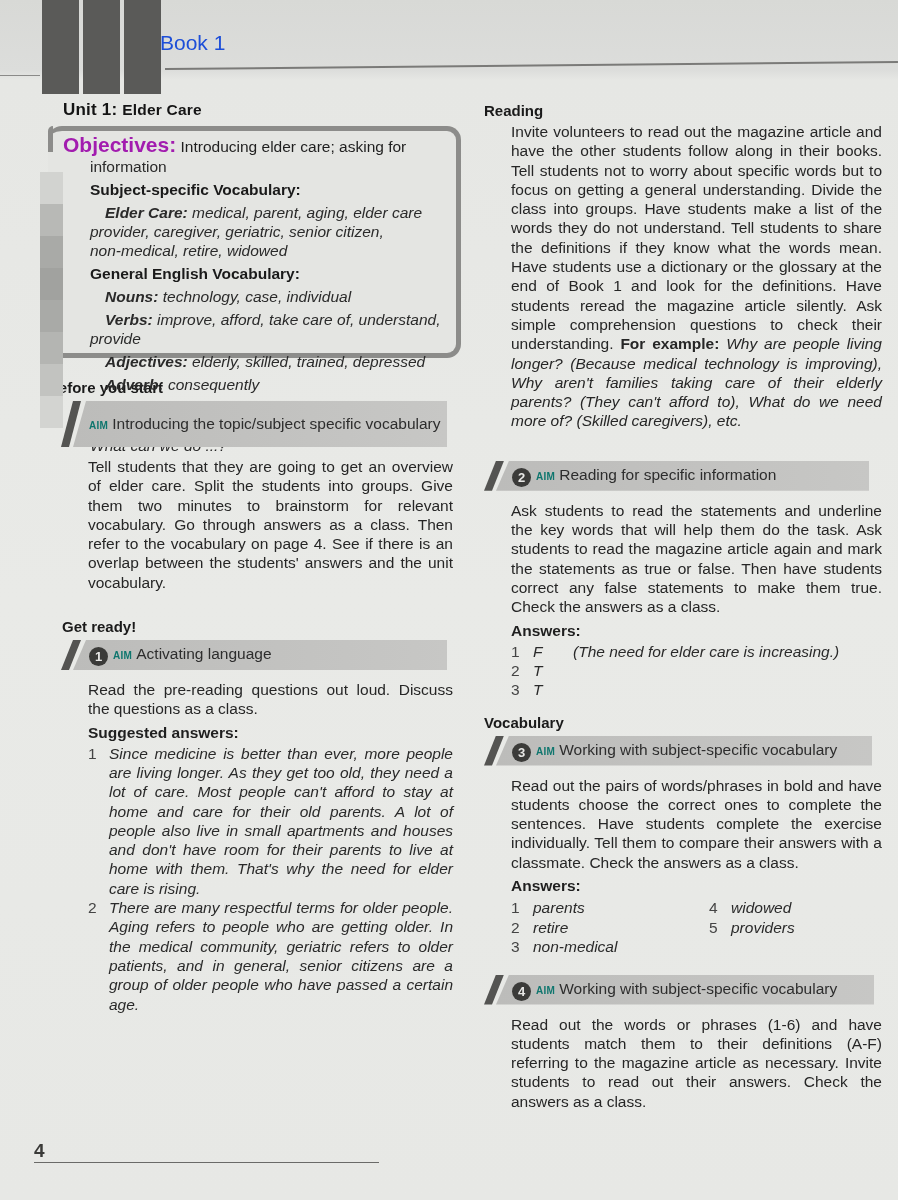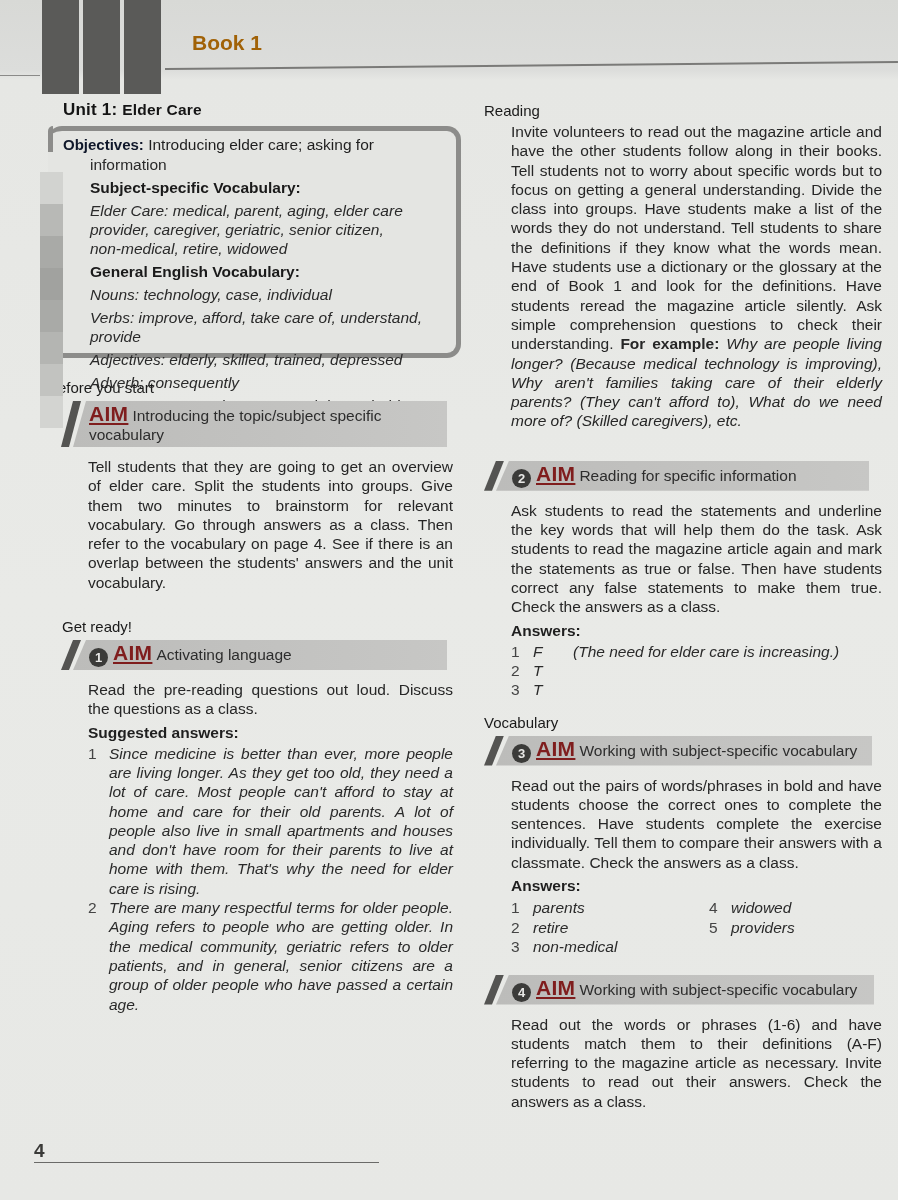--- a/index.html
+++ b/index.html
@@ -7,54 +7,54 @@
   body {
     background: linear-gradient(180deg, #d8d9d6 0px, #dcdddb 70px, #e6e7e4 80px, #e9eae7 600px, #e7e8e5 1200px);
     font-family: "Liberation Sans", sans-serif;
     color: #1f1f1f;
     position: relative;
   }
   .header-bars { position: absolute; left: 42px; top: 0; height: 94px; display: flex; gap: 4px; }
   .header-bars .bar { width: 37px; height: 94px; background: #5a5a58; }
   .header-line-left { position: absolute; left: 0; top: 75px; width: 40px; height: 1px; background: #8a8a88; }
   .header-line-right { position: absolute; left: 165px; top: 68px; width: 733px; height: 2px; background: #7a7a78; transform: rotate(-0.55deg); transform-origin: left center; }
-  .book-title { position: absolute; left: 192px; top: 31px; font-size: 21px; font-weight: bold; color: #a16207; }
+  .book-title { position: absolute; left: 160px; top: 31px; font-size: 21px; font-weight: normal; color: #1d4ed8; }
 
   .col-left { position: absolute; left: 48px; top: 100px; width: 415px; }
   .col-right { position: absolute; left: 484px; top: 102px; width: 400px; }
 
   .unit-title { font-size: 17px; font-weight: bold; margin-left: 15px; color: #141414; letter-spacing: 0.2px; }
   .unit-title .unit-num { font-size: 17px; }
   .unit-title .unit-name { font-size: 15.5px; }
 
   .objectives-box {
     position: relative; margin-top: 6px; width: 413px; height: 232px;
     border: 5px solid #8c8c8a; border-radius: 14px; border-left-width: 0;
     background: #e4e5e2;
   }
   .objectives-box .left-stub { position: absolute; left: 0; top: -5px; width: 5px; height: 26px; background: #8c8c8a; border-top-left-radius: 10px; }
   .objectives-box .left-stub-bottom { position: absolute; left: 0; bottom: -5px; width: 5px; height: 26px; background: #8c8c8a; border-bottom-left-radius: 10px; }
   .gradient-strip { position: absolute; left: -8px; top: 41px; width: 23px; height: 256px; display: flex; flex-direction: column; }
   .gradient-strip div { flex: 1; }
   .obj-content { position: absolute; left: 15px; top: 4px; right: 10px; }
   .obj-heading { font-size: 15.5px; line-height: 20px; }
-  .obj-heading b { font-size: 15px; font-weight: bold; color: #0f172a; }
+  .obj-heading b { font-size: 21px; font-weight: bold; color: #a21caf; }
   .obj-line { font-size: 15.5px; line-height: 19px; color: #2a2a2a; padding-left: 27px; }
   .obj-sub { font-size: 15.5px; font-weight: bold; line-height: 19px; padding-left: 27px; margin-top: 4px; color: #1a1a1a; }
   .obj-item { font-size: 15.5px; font-style: italic; line-height: 19px; padding-left: 27px; margin-top: 4px; color: #2a2a2a; }
-  .obj-item b { font-weight: normal; }
-
-  .section-heading { font-size: 15px; font-weight: normal; color: #1a1a1a; }
+  .obj-item b { font-weight: bold; margin-left: 15px; }
+
+  .section-heading { font-size: 15px; font-weight: bold; color: #1a1a1a; }
   .aim-bar { position: relative; height: 46px; margin-top: 5px; display: flex; align-items: center; }
   .aim-bar.single { height: 30px; }
   .aim-bar .wedge { position: absolute; left: 0; top: 0; bottom: 0; width: 20px; background: #545452; clip-path: polygon(60% 0, 100% 0, 40% 100%, 0 100%); }
   .aim-bar .bar-bg { position: absolute; left: 12px; right: 0; top: 0; bottom: 0; background: linear-gradient(90deg, #bcbcba, #c7c7c5); clip-path: polygon(13px 0, 100% 0, 100% 100%, 0 100%); }
   .aim-bar .aim-text { position: relative; padding-left: 28px; font-size: 15.5px; line-height: 19px; color: #2d2d2d; }
   .aim-num { display: inline-block; width: 19px; height: 19px; border-radius: 50%; background: #3b3b39; color: #e8e8e6; font-size: 13px; font-weight: bold; text-align: center; line-height: 19px; margin-right: 5px; vertical-align: -2px; }
-  .aim-label { font-weight: bold; color: #7f1d1d; font-size: 21px; letter-spacing: 0.3px; margin-right: 4px; text-decoration: underline; }
+  .aim-label { font-weight: bold; color: #0f766e; font-size: 10px; letter-spacing: 0.3px; margin-right: 4px; }
 
   .body-text { font-size: 15.5px; line-height: 19.3px; color: #262626; padding-left: 27px; text-align: justify; margin-top: 10px; }
   .answers-head { font-size: 15.5px; font-weight: bold; padding-left: 27px; margin-top: 5px; color: #1f1f1f; }
   .num-list { padding-left: 27px; margin-top: 2px; }
   .num-list .li { display: flex; font-size: 15.5px; font-style: italic; line-height: 19.3px; color: #2a2a2a; }
   .num-list .li .n { width: 21px; flex-shrink: 0; font-style: normal; color: #444; }
   .num-list .li .t { flex: 1; text-align: justify; }
   .ans-list { padding-left: 27px; margin-top: 2px; }
   .ans-row { display: flex; font-size: 15.5px; font-style: italic; line-height: 19px; color: #2a2a2a; }
   .ans-row .n { width: 22px; font-style: normal; color: #444; }

